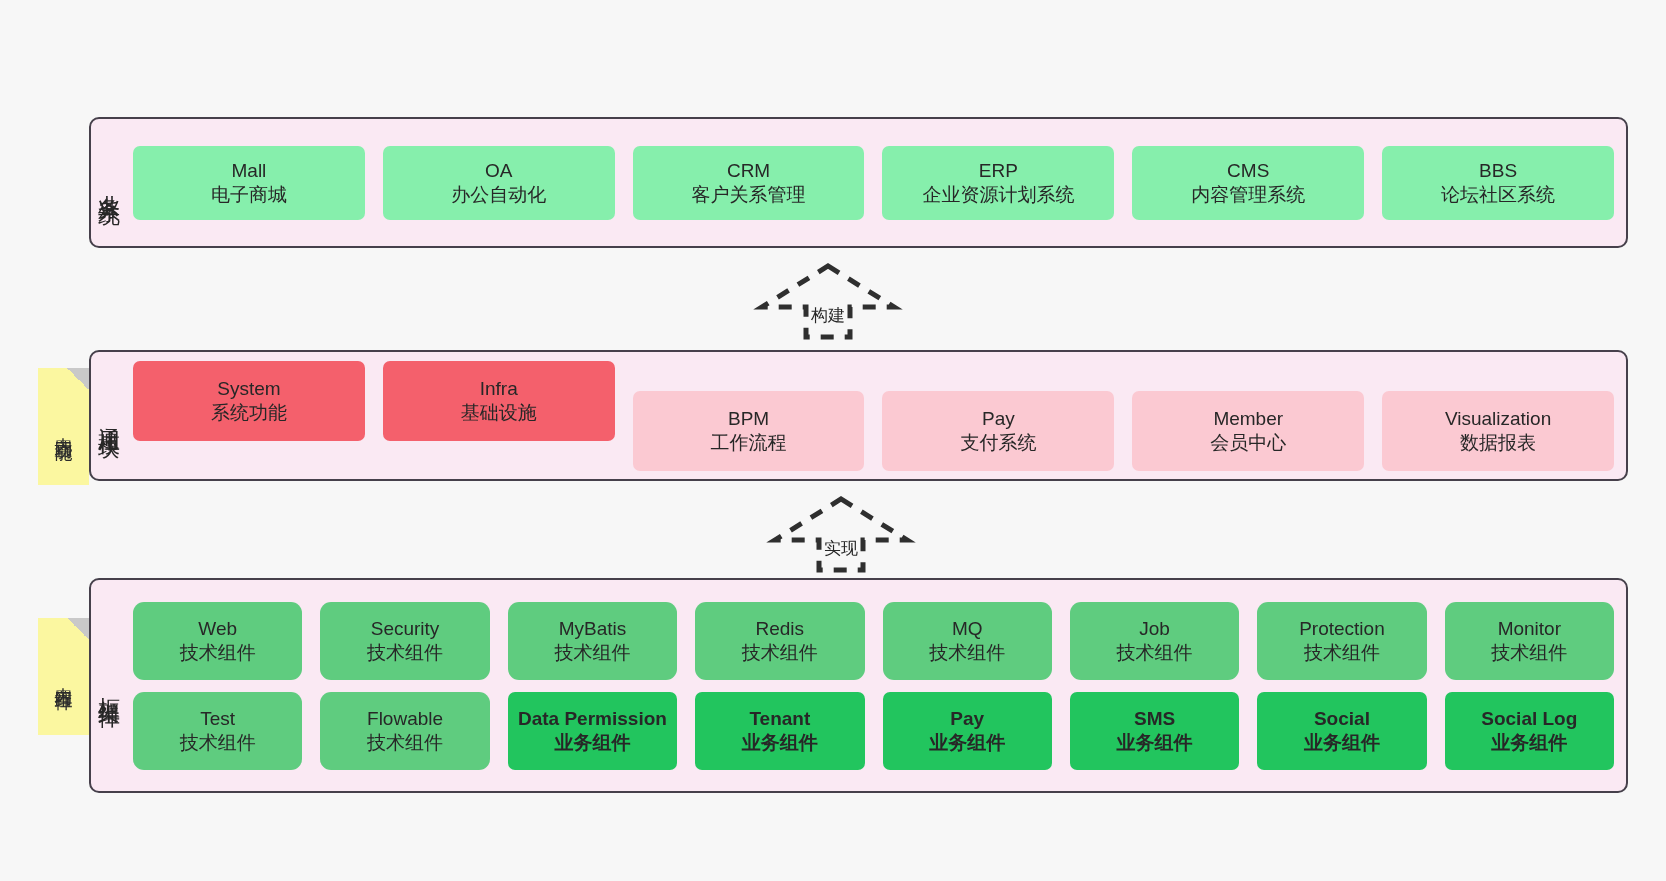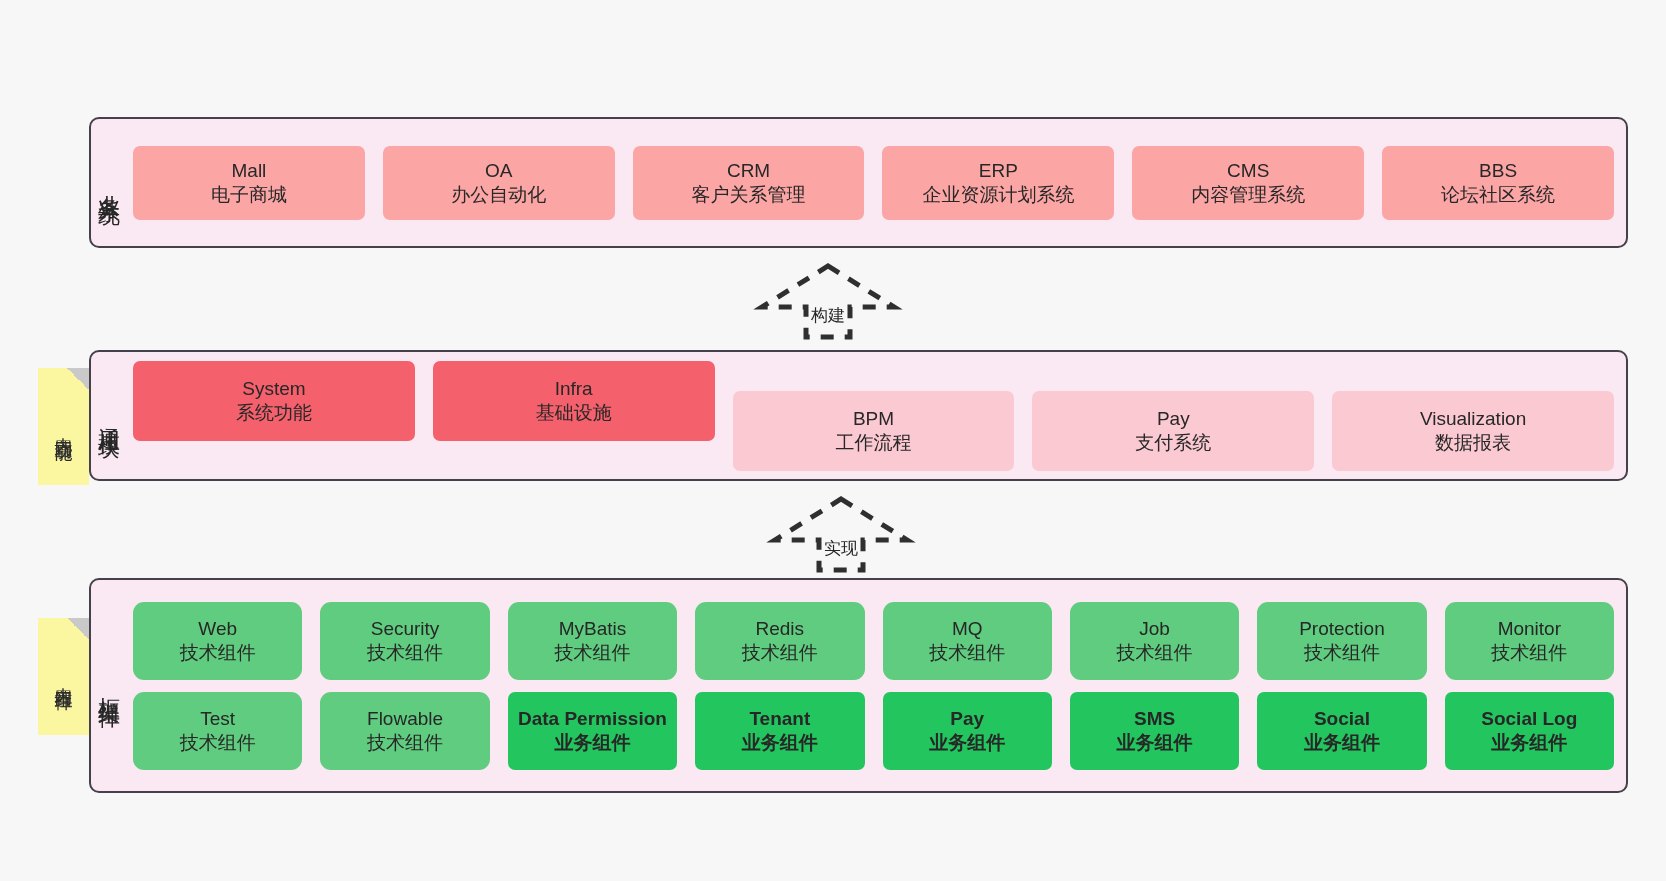--- a/index.html
+++ b/index.html
@@ -73,21 +73,21 @@
     justify-content: center;
     text-align: center;
     color: #272727;
     line-height: 1.22;
     box-sizing: border-box;
     padding: 4px 6px;
   }
   .card .t1 { font-size: 19px; }
   .card .t2 { font-size: 19px; }
 
-  .card.blue       { background: #fca5a5; }
+  .card.blue       { background: #86efac; }
   .card.red        { background: #f4606c; }
   .card.pink       { background: #fbc9d2; margin-top: 30px; }
   .card.green      { background: #5fcc7f; border-radius: 11px; }
   .card.lightgreen { background: #22c55e; font-weight: bold; }
 
   #layer-business .card { height: 74px; }
   #layer-common   .card { height: 80px; }
   #layer-framework .card { height: 78px; }
 
   
@@ -195,20 +195,24 @@
         </div>
         <div class="card pink">
           <span class="t1">BPM</span>
           <span class="t2">工作流程</span>
         </div>
         <div class="card pink">
           <span class="t1">Pay</span>
           <span class="t2">支付系统</span>
         </div>
         <div class="card pink">
+          <span class="t1">Member</span>
+          <span class="t2">会员中心</span>
+        </div>
+        <div class="card pink">
           <span class="t1">Visualization</span>
           <span class="t2">数据报表</span>
         </div>
       </div>
     </div>
   </div>
 
   <div class="arrow" style="left:771px; top:495px; width:140px; height:79px;">
     <svg width="140" height="79" viewBox="0 0 140 79" aria-hidden="true">
       <path d="M70 4 L136 45 L92 45 L92 75 L48 75 L48 45 L4 45 Z" fill="none" stroke="#2f2f2f" stroke-width="5" stroke-dasharray="13 11" stroke-linecap="butt"></path>

